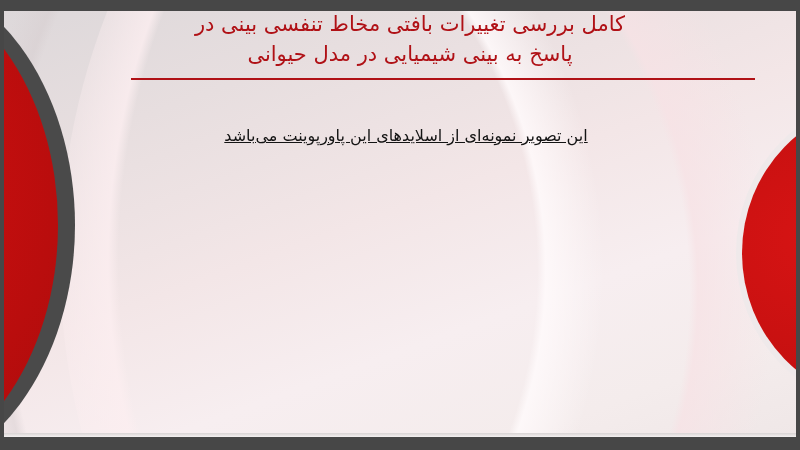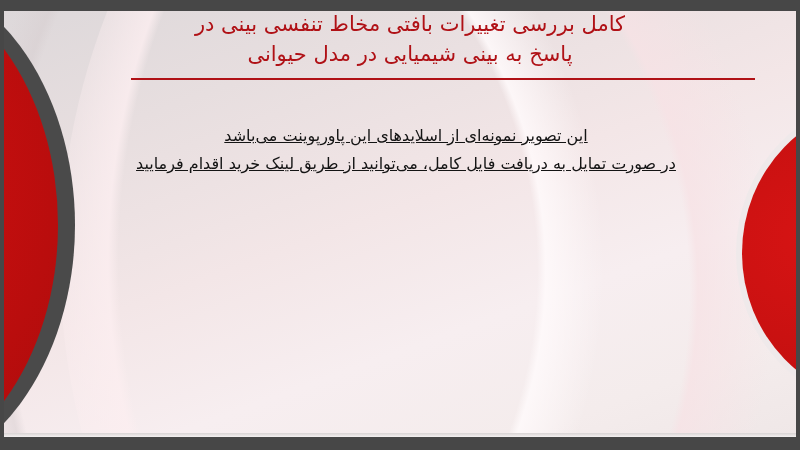--- a/index.html
+++ b/index.html
@@ -98,21 +98,20 @@
   <div class="left-red"></div>
 
   <div class="title">
     <div>کامل بررسی تغییرات بافتی مخاط تنفسی بینی در</div>
     <div>پاسخ به بینی شیمیایی در مدل حیوانی</div>
   </div>
   <div class="title-rule"></div>
 
   <div class="body">
     <p>این تصویر نمونه‌ای از اسلایدهای این پاورپوینت می‌باشد</p>
-    <p>در صورت تمایل به دریافت فایل کامل، می‌توانید از طریق لینک خرید اقدام فرمایید</p>
   </div>
 
   <div class="frame-top"></div>
   <div class="frame-bottom-hl"></div>
   <div class="frame-bottom"></div>
   <div class="frame-left"></div>
   <div class="frame-right"></div>
 
 </div>
 

